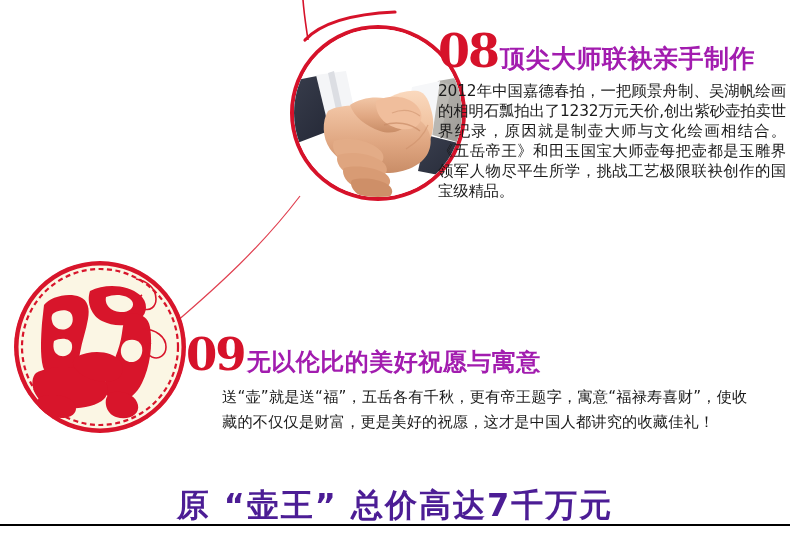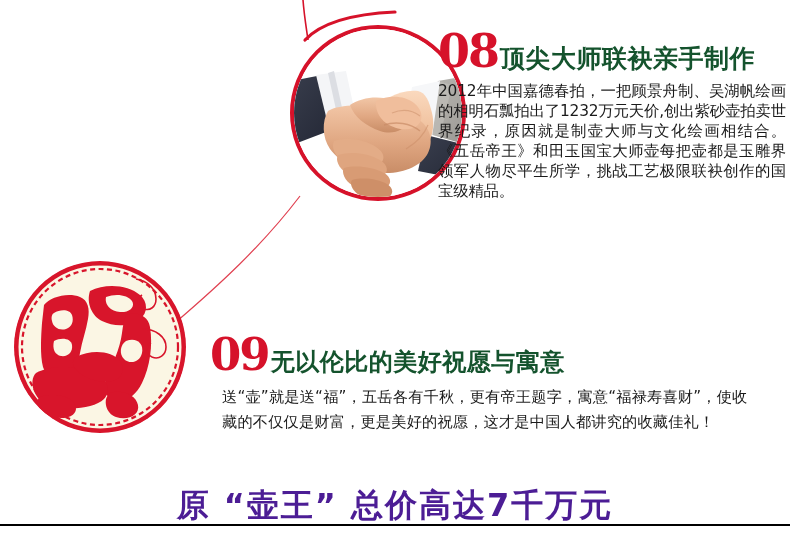--- a/index.html
+++ b/index.html
@@ -74,21 +74,21 @@
     font-family: "DejaVu Serif", "Liberation Serif", serif;
     font-weight: bold;
     color: #D6122A;
     font-size: 46px;
     line-height: 0.95;
     letter-spacing: -2px;
   }
   .head-cn {
     font-family: "DejaVu Sans", "Liberation Sans", sans-serif;
     font-weight: bold;
-    color: #14532d;
+    color: #a21caf;
     font-size: 25px;
     letter-spacing: 0.5px;
     margin-left: 2px;
   }
   .sec08-body {
     margin-top: 6px;
     font-size: 15.4px;
     line-height: 20px;
     color: #1a1a1a;
     text-align: justify;
@@ -99,21 +99,20 @@
   .sec09 {
     position: absolute;
     left: 186px;
     top: 334px;
     width: 572px;
   }
   .sec09-head {
     display: flex;
     align-items: baseline;
     white-space: nowrap;
-    padding-left: 24px;
   }
   .sec09-head .num { font-size: 45px; }
   .sec09-head .head-cn { font-size: 24px; }
   .sec09-body {
     margin-top: 7px;
     font-size: 15.2px;
     line-height: 25px;
     color: #1a1a1a;
     letter-spacing: 0.2px;
     margin-left: 36px;

